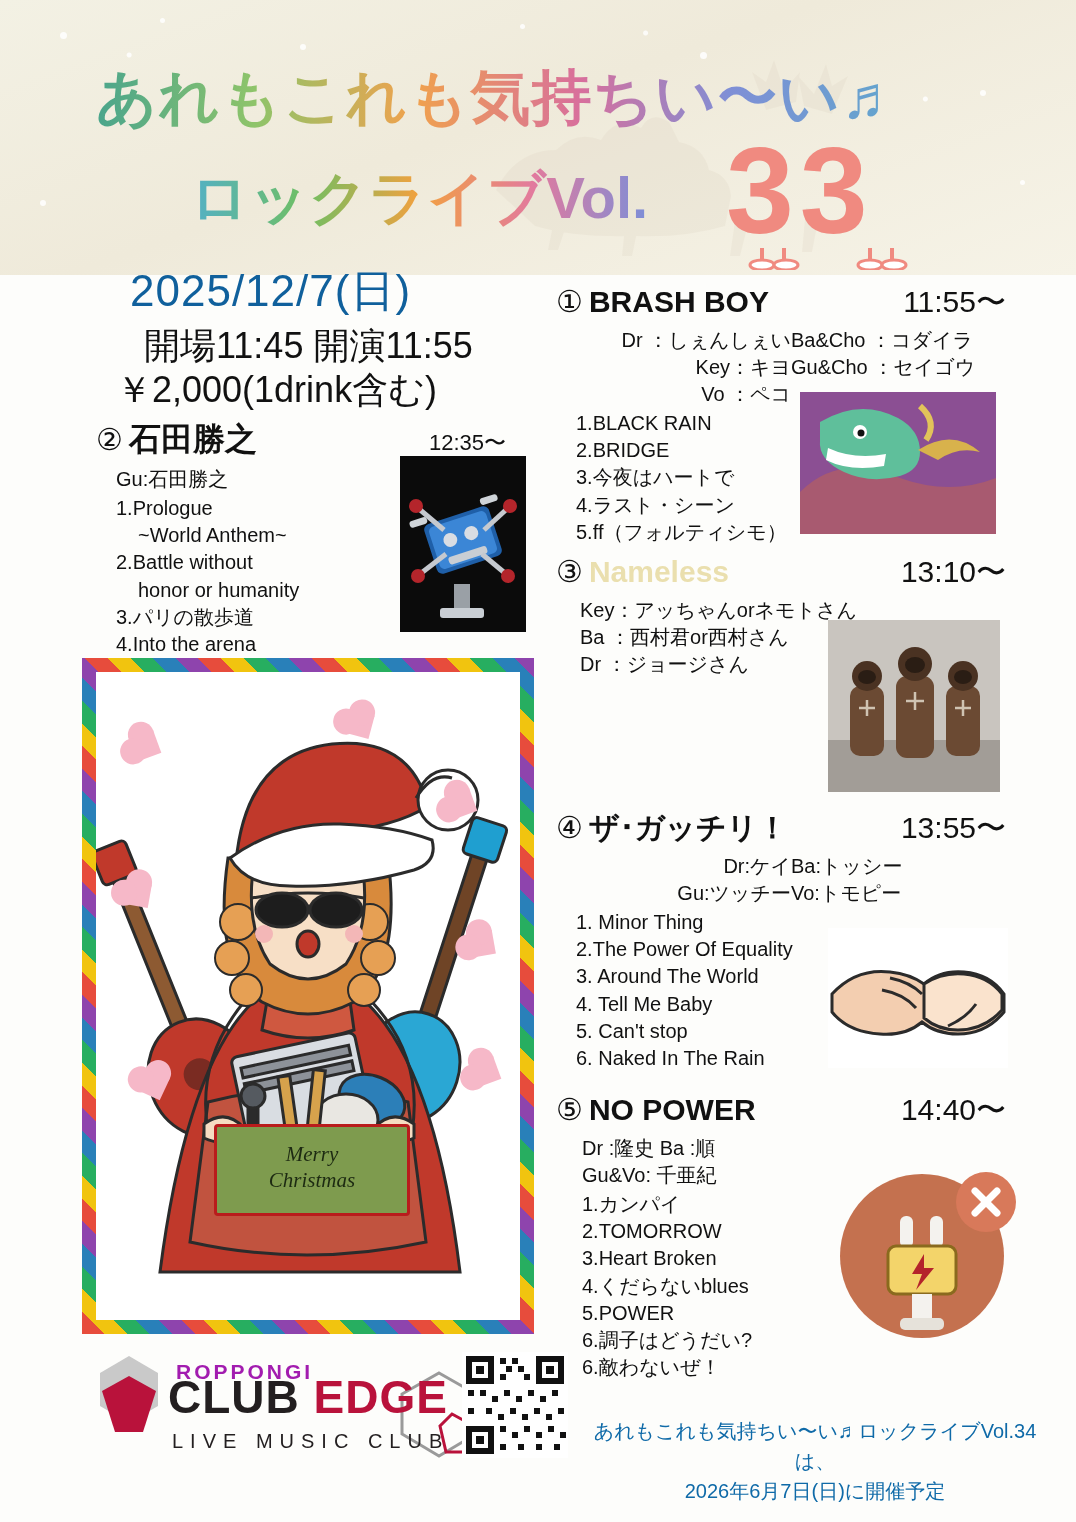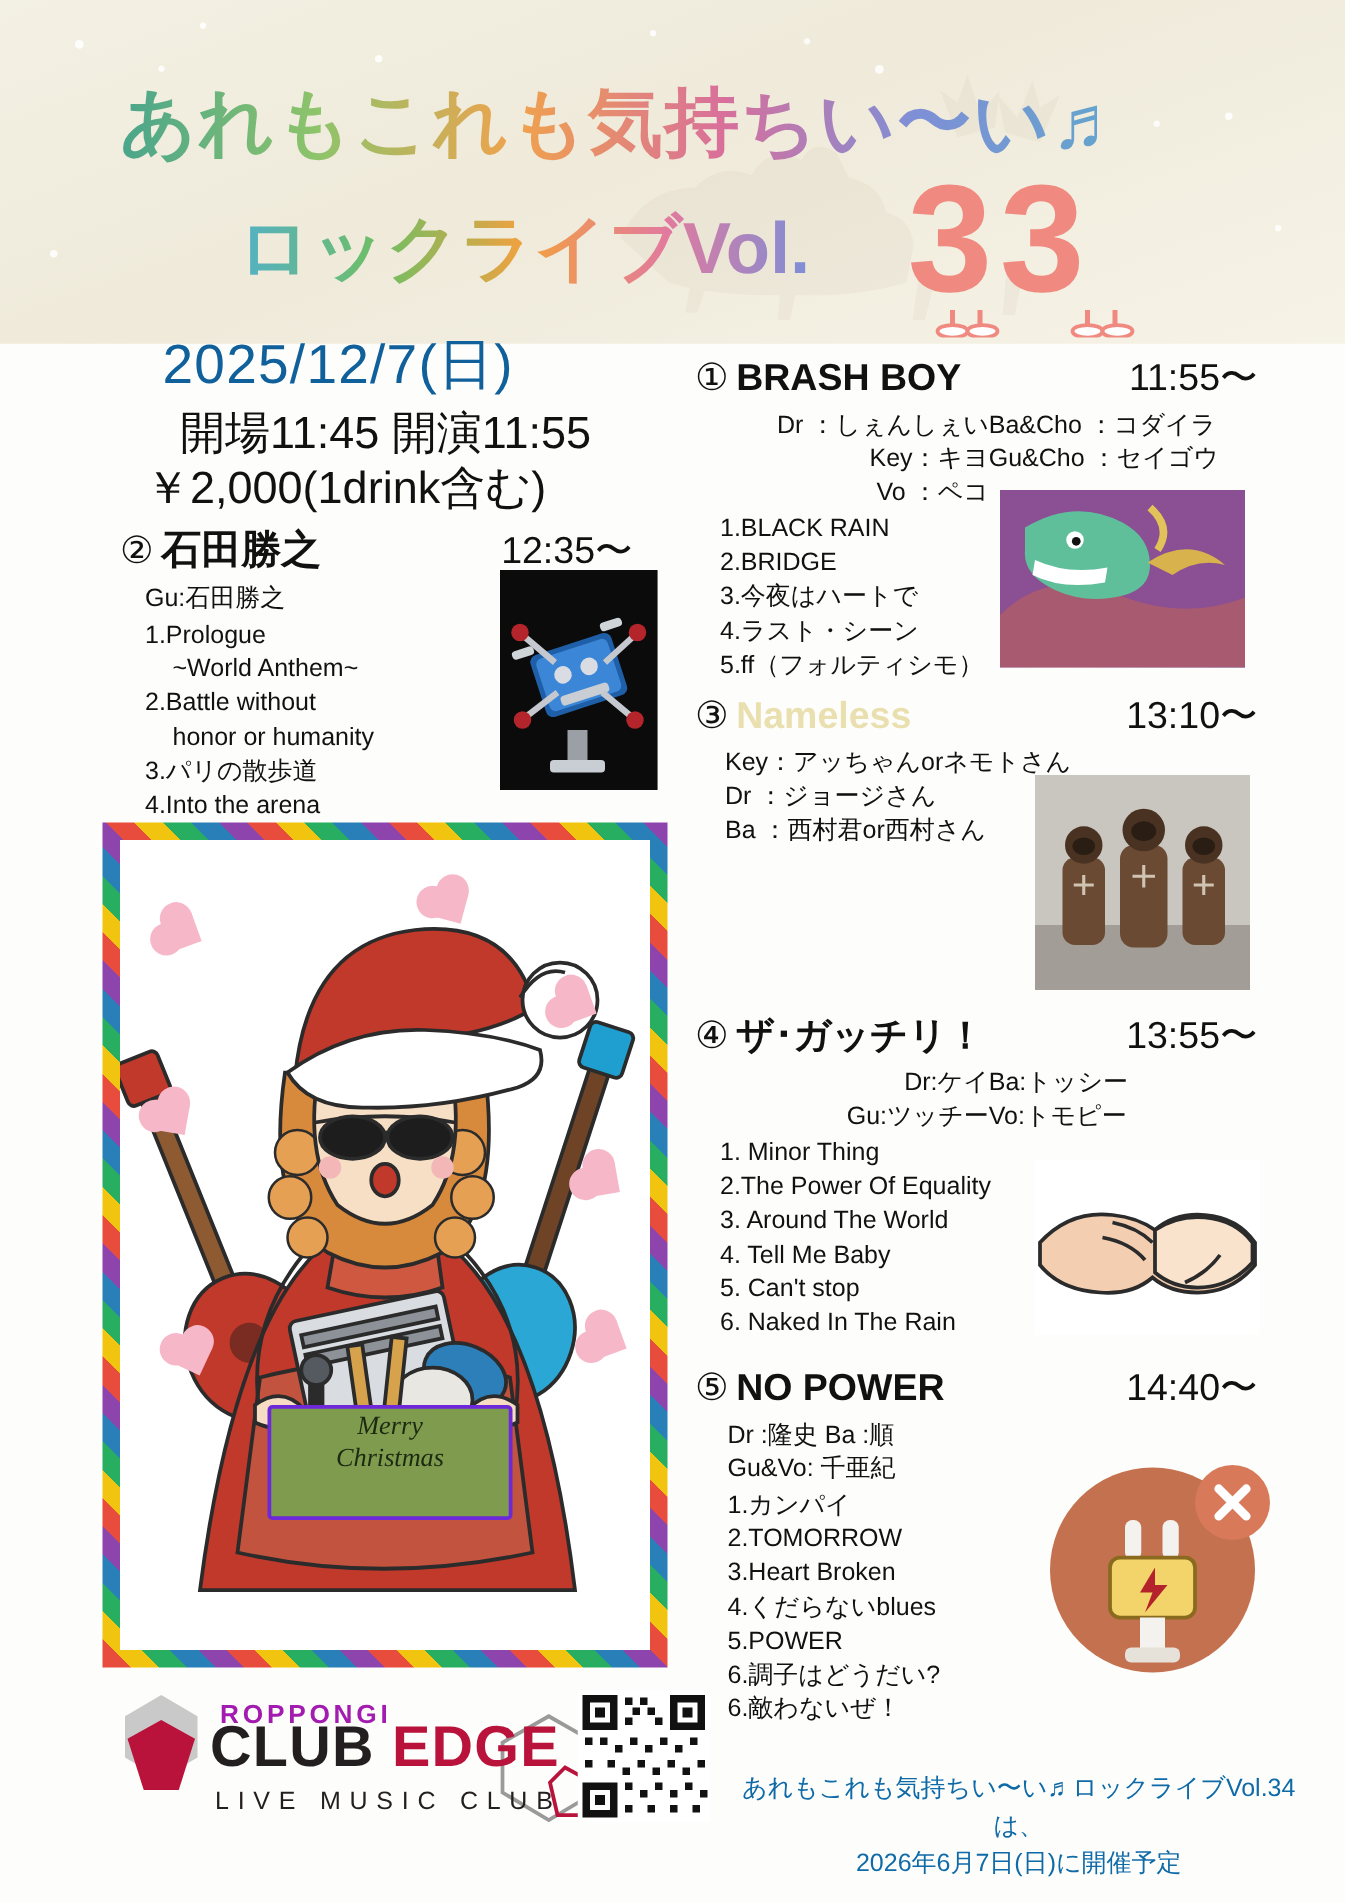--- a/index.html
+++ b/index.html
@@ -154,21 +154,21 @@
     margin-top: 2px;
   }
   .songs div { white-space: nowrap; }
   .indent { padding-left: 22px; }
 
   
   #act2 { left: 96px; top: 418px; width: 420px; }
   #act2 .act-head { width: 410px; }
   #act2 .act-no { font-size: 30px; }
   #act2 .act-name { font-size: 32px; }
-  #act2 .act-time { font-size: 30px; }
+  #act2 .act-time { font-size: 22px; }
   #act2 .members, #act2 .songs { padding-left: 20px; }
 
   .act2-img {
     position: absolute;
     left: 400px; top: 456px;
     width: 126px; height: 176px;
     background: #0a0a0a;
     overflow: hidden;
   }
 
@@ -250,28 +250,29 @@
     background: #f6b8c8;
   }
   .heart:before { top: -13px; left: 0; }
   .heart:after { top: 0; left: -13px; }
 
   .merry-box {
     position: absolute;
     left: 118px; top: 452px;
     width: 196px; height: 92px;
     background: #7e9b4e;
-    border: 3px solid #6d28d9;
+    border: 3px solid #b91c1c;
     border-radius: 4px;
     color: #1d2a12;
     font-family: "Liberation Serif", serif;
     font-style: italic;
     font-size: 21px;
     text-align: center;
     line-height: 1.25;
+    padding-top: 14px;
     box-sizing: border-box;
     z-index: 6;
   }
 
   
   .logo-area { position: absolute; left: 96px; top: 1340px; width: 430px; height: 140px; }
   .logo-roppongi {
     position: absolute;
     left: 80px; top: 20px;
     font-size: 21px;
@@ -460,24 +461,24 @@
     <div class="act-head">
       <span class="act-no">③</span>
       <span class="act-name">Nameless</span>
       <span class="act-time">13:10〜</span>
     </div>
     <div class="members">
       <div class="mrow">
           <span>Key：アッちゃんorネモトさん</span>
         </div>
       <div class="mrow">
+          <span>Ba ：西村君or西村さん</span>
+        </div>
+      <div class="mrow">
           <span>Dr ：ジョージさん</span>
-        </div>
-      <div class="mrow">
-          <span>Ba ：西村君or西村さん</span>
         </div>
     </div>
   </div>
 
   <div class="img-astro">
     <svg viewBox="0 0 172 172" width="172" height="172">
       <rect width="172" height="172" fill="#c9c5bf"></rect>
       <rect y="120" width="172" height="52" fill="#a29d97"></rect>
       <g fill="#6b4a33">
         <rect x="22" y="66" width="34" height="70" rx="10"></rect>

